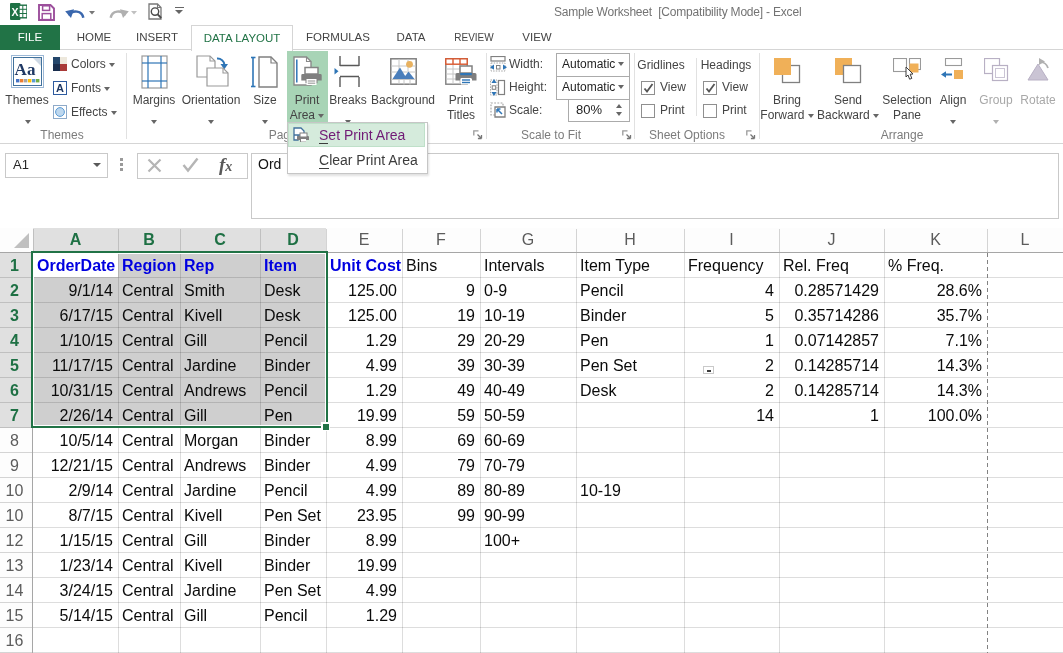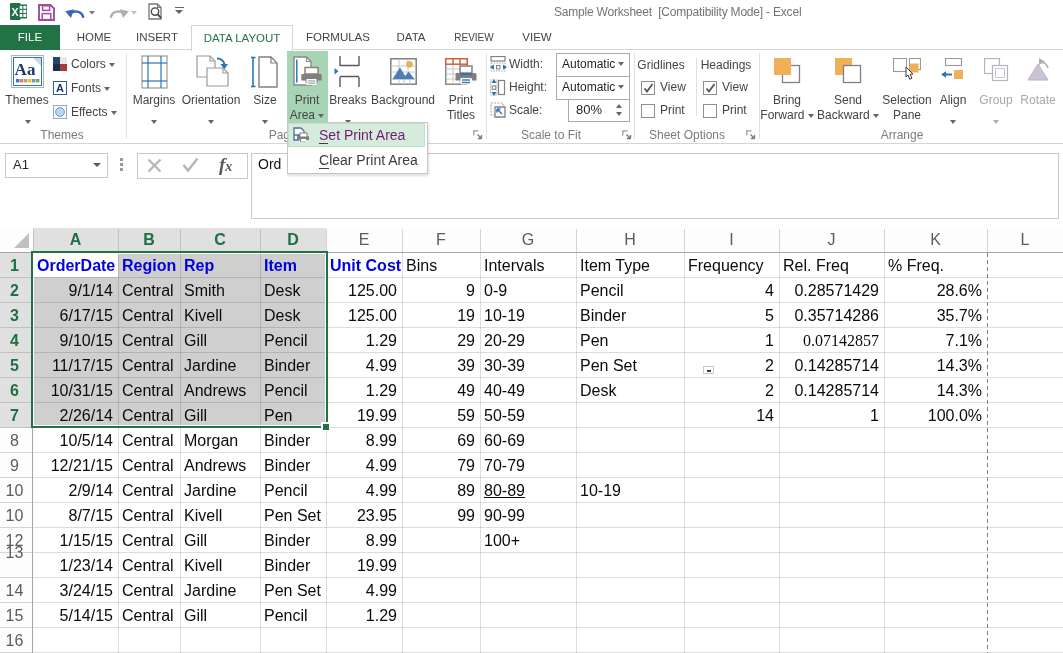--- a/index.html
+++ b/index.html
@@ -336,21 +336,21 @@
 <div class="a ctr hdr" style="left:0;top:428px;width:29px;line-height:25px">8</div>
 <div class="a" style="left:0;top:452px;width:32px;height:1px;background:#d4d4d4"></div>
 <div class="a ctr hdr" style="left:0;top:453px;width:29px;line-height:25px">9</div>
 <div class="a" style="left:0;top:477px;width:32px;height:1px;background:#d4d4d4"></div>
 <div class="a ctr hdr" style="left:0;top:478px;width:29px;line-height:25px">10</div>
 <div class="a" style="left:0;top:502px;width:32px;height:1px;background:#d4d4d4"></div>
 <div class="a ctr hdr" style="left:0;top:503px;width:29px;line-height:25px">10</div>
 <div class="a" style="left:0;top:527px;width:32px;height:1px;background:#d4d4d4"></div>
 <div class="a ctr hdr" style="left:0;top:528px;width:29px;line-height:25px">12</div>
 <div class="a" style="left:0;top:552px;width:32px;height:1px;background:#d4d4d4"></div>
-<div class="a ctr hdr" style="left:0;top:540px;width:29px;line-height:25px">13</div>
+<div class="a ctr hdr" style="left:0;top:553px;width:29px;line-height:25px">13</div>
 <div class="a" style="left:0;top:577px;width:32px;height:1px;background:#d4d4d4"></div>
 <div class="a ctr hdr" style="left:0;top:578px;width:29px;line-height:25px">14</div>
 <div class="a" style="left:0;top:602px;width:32px;height:1px;background:#d4d4d4"></div>
 <div class="a ctr hdr" style="left:0;top:603px;width:29px;line-height:25px">15</div>
 <div class="a" style="left:0;top:627px;width:32px;height:1px;background:#d4d4d4"></div>
 <div class="a ctr hdr" style="left:0;top:628px;width:29px;line-height:25px">16</div>
 <div class="a" style="left:0;top:652px;width:32px;height:1px;background:#d4d4d4"></div>
 <div class="a" style="left:33px;top:253px;width:293px;height:175px;background:#cfcfcf"></div>
 <div class="a" style="left:34px;top:253px;width:84px;height:24px;background:#fff"></div>
 <div class="a" style="left:33px;top:253px;width:1030px;height:400px;background:repeating-linear-gradient(to bottom,transparent 0,transparent 24px,rgba(0,0,0,0.135) 24px,rgba(0,0,0,0.135) 25px)"></div>
@@ -391,30 +391,30 @@
 <div class="a cell " style="left:122px;top:303px;width:53px;">Central</div>
 <div class="a cell " style="left:184px;top:303px;width:71px;">Kivell</div>
 <div class="a cell " style="left:264px;top:303px;width:57px;">Desk</div>
 <div class="a cell  rt" style="left:330px;top:303px;width:67px;">125.00</div>
 <div class="a cell  rt" style="left:406px;top:303px;width:69px;">19</div>
 <div class="a cell " style="left:484px;top:303px;width:87px;">10-19</div>
 <div class="a cell " style="left:580px;top:303px;width:99px;">Binder</div>
 <div class="a cell  rt" style="left:688px;top:303px;width:86px;">5</div>
 <div class="a cell  rt" style="left:783px;top:303px;width:96px;">0.35714286</div>
 <div class="a cell  rt" style="left:888px;top:303px;width:94px;">35.7%</div>
-<div class="a cell  rt" style="left:37px;top:328px;width:76px;">9/10/15</div>
+<div class="a cell  rt" style="left:37px;top:328px;width:76px;">1/10/15</div>
 <div class="a cell " style="left:122px;top:328px;width:53px;">Central</div>
 <div class="a cell " style="left:184px;top:328px;width:71px;">Gill</div>
 <div class="a cell " style="left:264px;top:328px;width:57px;">Pencil</div>
 <div class="a cell  rt" style="left:330px;top:328px;width:67px;">1.29</div>
 <div class="a cell  rt" style="left:406px;top:328px;width:69px;">29</div>
 <div class="a cell " style="left:484px;top:328px;width:87px;">20-29</div>
 <div class="a cell " style="left:580px;top:328px;width:99px;">Pen</div>
 <div class="a cell  rt" style="left:688px;top:328px;width:86px;">1</div>
-<div class="a cell  rt" style="left:783px;top:328px;width:96px;font-family:Liberation Serif, serif;">0.07142857</div>
+<div class="a cell  rt" style="left:783px;top:328px;width:96px;">0.07142857</div>
 <div class="a cell  rt" style="left:888px;top:328px;width:94px;">7.1%</div>
 <div class="a cell  rt" style="left:37px;top:353px;width:76px;">11/17/15</div>
 <div class="a cell " style="left:122px;top:353px;width:53px;">Central</div>
 <div class="a cell " style="left:184px;top:353px;width:71px;">Jardine</div>
 <div class="a cell " style="left:264px;top:353px;width:57px;">Binder</div>
 <div class="a cell  rt" style="left:330px;top:353px;width:67px;">4.99</div>
 <div class="a cell  rt" style="left:406px;top:353px;width:69px;">39</div>
 <div class="a cell " style="left:484px;top:353px;width:87px;">30-39</div>
 <div class="a cell " style="left:580px;top:353px;width:99px;">Pen Set</div>
 <div class="a cell  rt" style="left:688px;top:353px;width:86px;">2</div>
@@ -454,21 +454,21 @@
 <div class="a cell " style="left:264px;top:453px;width:57px;">Binder</div>
 <div class="a cell  rt" style="left:330px;top:453px;width:67px;">4.99</div>
 <div class="a cell  rt" style="left:406px;top:453px;width:69px;">79</div>
 <div class="a cell " style="left:484px;top:453px;width:87px;">70-79</div>
 <div class="a cell  rt" style="left:37px;top:478px;width:76px;">2/9/14</div>
 <div class="a cell " style="left:122px;top:478px;width:53px;">Central</div>
 <div class="a cell " style="left:184px;top:478px;width:71px;">Jardine</div>
 <div class="a cell " style="left:264px;top:478px;width:57px;">Pencil</div>
 <div class="a cell  rt" style="left:330px;top:478px;width:67px;">4.99</div>
 <div class="a cell  rt" style="left:406px;top:478px;width:69px;">89</div>
-<div class="a cell " style="left:484px;top:478px;width:87px;text-decoration:underline;">80-89</div>
+<div class="a cell " style="left:484px;top:478px;width:87px;">80-89</div>
 <div class="a cell " style="left:580px;top:478px;width:99px;">10-19</div>
 <div class="a cell  rt" style="left:37px;top:503px;width:76px;">8/7/15</div>
 <div class="a cell " style="left:122px;top:503px;width:53px;">Central</div>
 <div class="a cell " style="left:184px;top:503px;width:71px;">Kivell</div>
 <div class="a cell " style="left:264px;top:503px;width:57px;">Pen Set</div>
 <div class="a cell  rt" style="left:330px;top:503px;width:67px;">23.95</div>
 <div class="a cell  rt" style="left:406px;top:503px;width:69px;">99</div>
 <div class="a cell " style="left:484px;top:503px;width:87px;">90-99</div>
 <div class="a cell  rt" style="left:37px;top:528px;width:76px;">1/15/15</div>
 <div class="a cell " style="left:122px;top:528px;width:53px;">Central</div>

